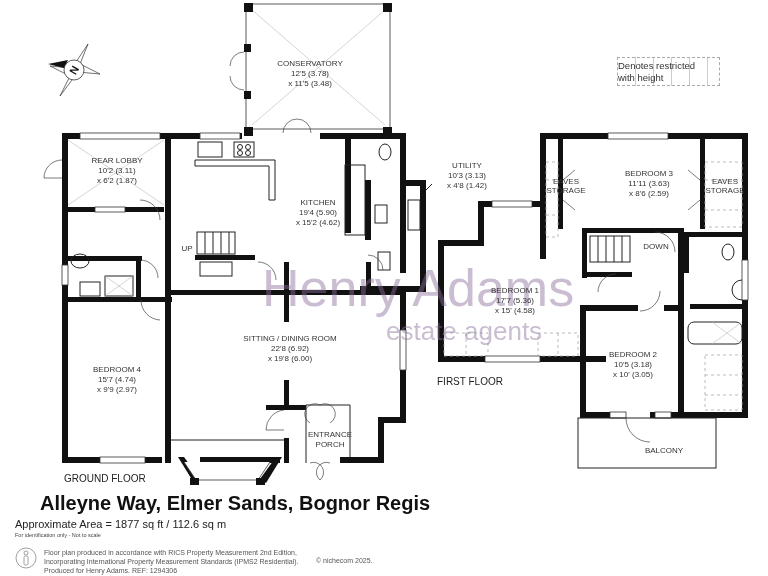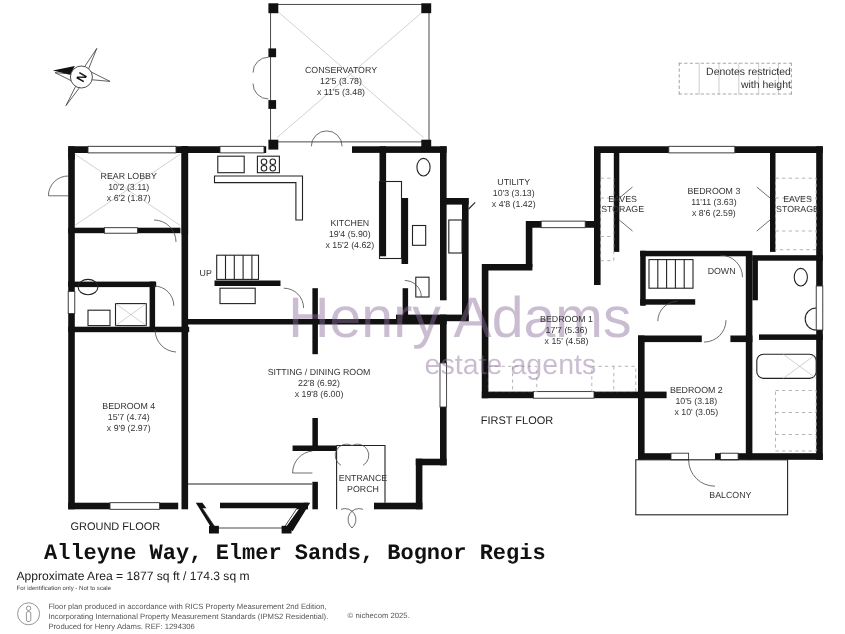--- a/index.html
+++ b/index.html
@@ -8,27 +8,27 @@
   .wall { fill: #111; }
   .thin { stroke: #222; stroke-width: 1; fill: none; }
   .win { fill: #fff; stroke: #333; stroke-width: 0.8; }
   .diag { stroke: #b8b8b8; stroke-width: 0.6; }
   .dash { stroke: #aaa; stroke-width: 0.8; stroke-dasharray: 3 3; fill: none; }
   .door { stroke: #444; stroke-width: 0.7; fill: none; }
   .room-label { font-family: "Liberation Sans", sans-serif; font-size: 8px; fill: #333; text-anchor: middle; }
   .floor-label { font-family: "Liberation Sans", sans-serif; font-size: 10px; fill: #222; }
   .wm1 { font-family: "Liberation Sans", sans-serif; font-size: 52px; fill: #8b6f9c; opacity: 0.45; }
   .wm2 { font-family: "Liberation Sans", sans-serif; font-size: 26px; fill: #8b6f9c; opacity: 0.45; }
-  .title { position: absolute; left: 40px; top: 492px; font-size: 20px; font-weight: bold; color: #111; font-family: Liberation Mono, monospace; }
+  .title { position: absolute; left: 40px; top: 492px; font-size: 20px; font-weight: bold; color: #111; }
   .area { position: absolute; left: 15px; top: 518px; font-size: 11px; color: #222; }
   .ident { position: absolute; left: 15px; top: 532px; font-size: 5.5px; color: #444; }
   .disclaimer { position: absolute; left: 44px; top: 548px; font-size: 7px; line-height: 9px; color: #555; }
   .copyright { position: absolute; left: 316px; top: 557px; font-size: 7px; color: #555; }
   .info-icon { position: absolute; left: 15px; top: 547px; width: 22px; height: 22px; }
-  .legend { position: absolute; left: 617px; top: 57px; width: 103px; height: 29px; border: 1px dashed #aaa; text-align: right; font-size: 9.5px; line-height: 12px; color: #333; padding-top: 2px; box-sizing: border-box;
+  .legend { position: absolute; left: 617px; top: 57px; width: 103px; height: 29px; border: 1px dashed #aaa; text-align: left; font-size: 9.5px; line-height: 12px; color: #333; padding-top: 2px; box-sizing: border-box;
             background-image: repeating-linear-gradient(90deg, transparent 0 17px, rgba(170,170,170,0.6) 17px 18px); }
   .compass { position: absolute; left: 46px; top: 42px; width: 56px; height: 56px; }
 </style>
 </head>
 <body>
 
 <svg id="plan" viewBox="0 0 768 576" xmlns="http://www.w3.org/2000/svg">
 
   <g>
 
@@ -277,21 +277,21 @@
   <circle cx="28" cy="28" r="10" fill="#fff" stroke="#333" stroke-width="0.8"></circle>
   <text x="28" y="32" font-size="11" font-weight="bold" text-anchor="middle" transform="rotate(-60 28 28)" fill="#111" font-family="Liberation Sans, sans-serif">N</text>
 </svg>
 
 <div class="legend">
   <div>Denotes restricted</div>
   <div>with height</div>
 </div>
 
 <div class="title">Alleyne Way, Elmer Sands, Bognor Regis</div>
-<div class="area">Approximate Area = 1877 sq ft / 174.3 sq m</div>
+<div class="area">Approximate Area = 1877 sq ft / 112.6 sq m</div>
 <div class="ident">For identification only - Not to scale</div>
 
 <svg class="info-icon" viewBox="0 0 22 22">
   <circle cx="11" cy="11" r="10" fill="none" stroke="#888" stroke-width="0.8"></circle>
   <circle cx="11" cy="6" r="2" fill="none" stroke="#888" stroke-width="0.8"></circle>
   <rect x="9" y="9" width="4" height="9" rx="1.5" fill="none" stroke="#888" stroke-width="0.8"></rect>
 </svg>
 <div class="disclaimer">
   <div>Floor plan produced in accordance with RICS Property Measurement 2nd Edition,</div>
   <div>Incorporating International Property Measurement Standards (IPMS2 Residential).</div>

